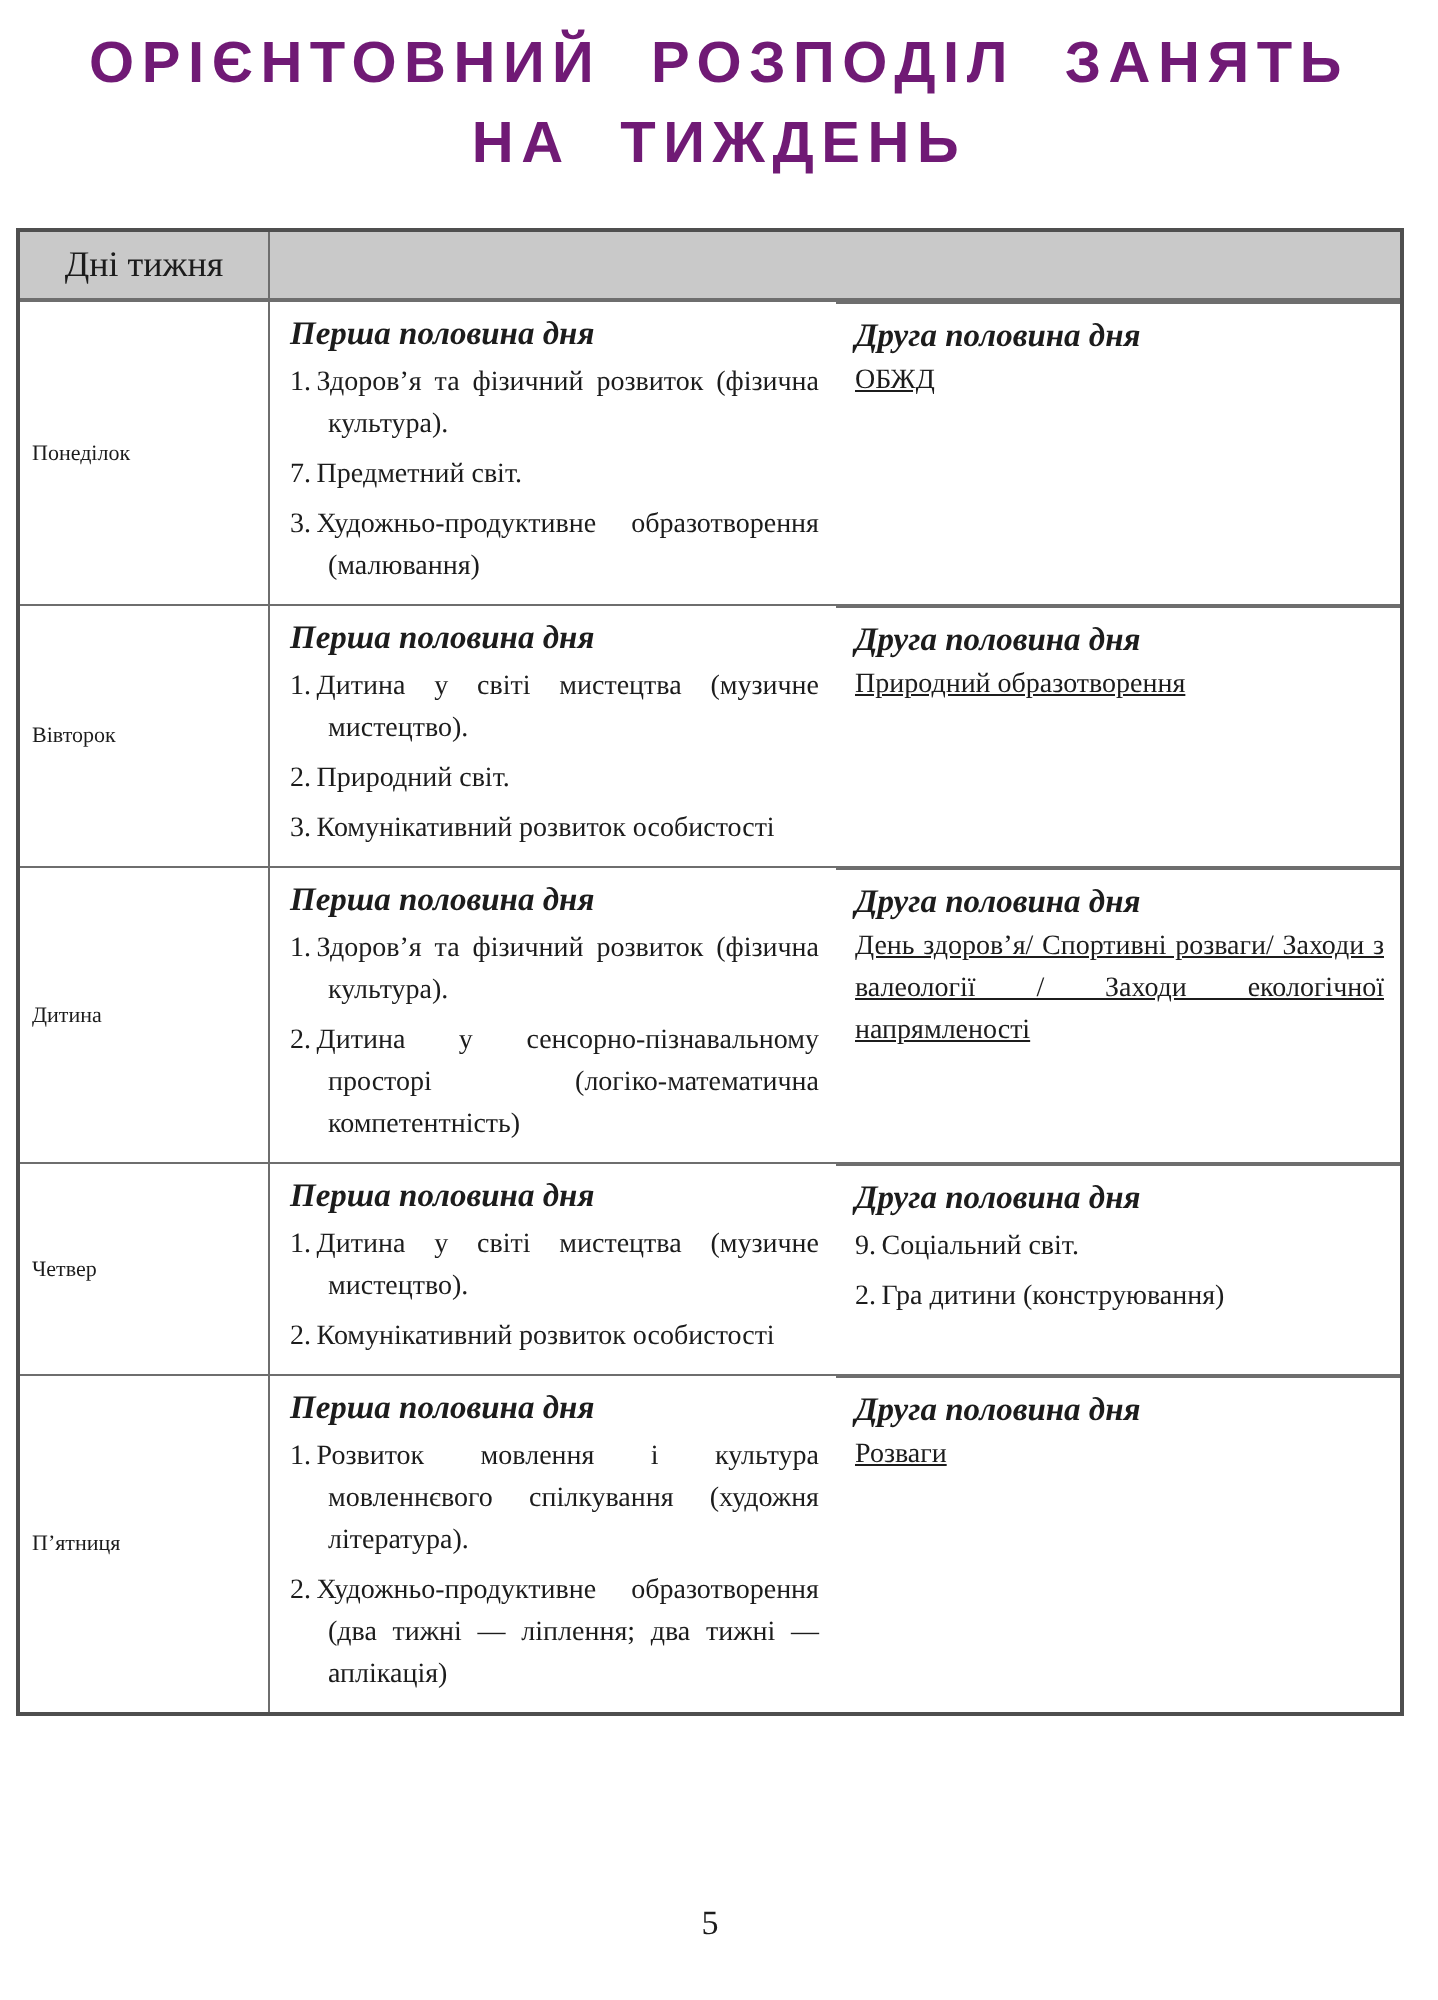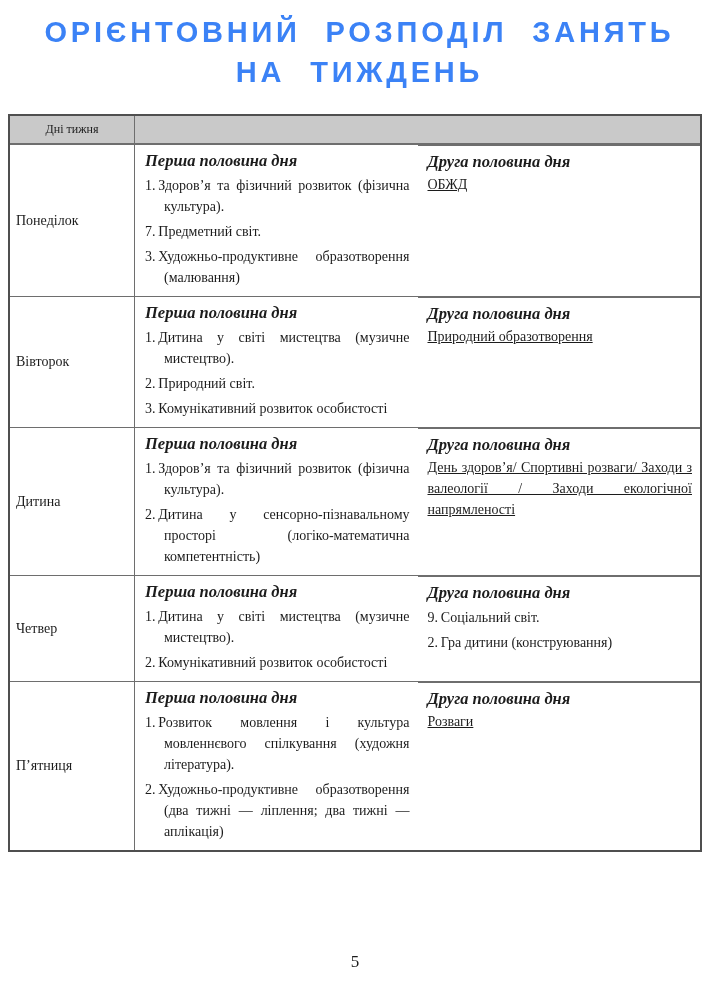--- a/index.html
+++ b/index.html
@@ -20,51 +20,51 @@
   }
   .title{
     margin-top:12px;
     text-align:center;
     font-family:"Liberation Sans", sans-serif;
     font-weight:bold;
     font-size:29px;
     line-height:40px;
     letter-spacing:0.13em;
     word-spacing:0.45em;
-    color:#3b82f6;
+    color:#701a75;
   }
   .schedule-table{
     margin-left:8px;
     margin-top:22px;
     width:694px;
     border:2px solid var(--border);
   }
   .thead{
     display:grid;
     grid-template-columns:125px 1fr;
     background:var(--header_bg);
     border-bottom:2px solid var(--border_light);
   }
   .thead .th{
-    font-size:12px;
+    font-size:18px;
     text-align:center;
     padding:6px 4px;
   }
   .thead .th:first-child{border-right:1px solid var(--border_light);}
   .row{
     display:grid;
     grid-template-columns:125px 1fr;
   }
   .row + .row{border-top:1px solid var(--border_light);}
   .day-cell{
     border-right:1px solid var(--border_light);
     display:flex;
     align-items:center;
     padding:4px 4px 4px 6px;
-    font-size:14px;
+    font-size:11px;
   }
   .halves{display:flex;}
   .half{
     padding:5px 8px 8px 10px;
     flex:1;
   }
   .half + .half{border-top:1px solid var(--border_light);}
   .half-label{
     font-weight:bold;
     font-style:italic;

